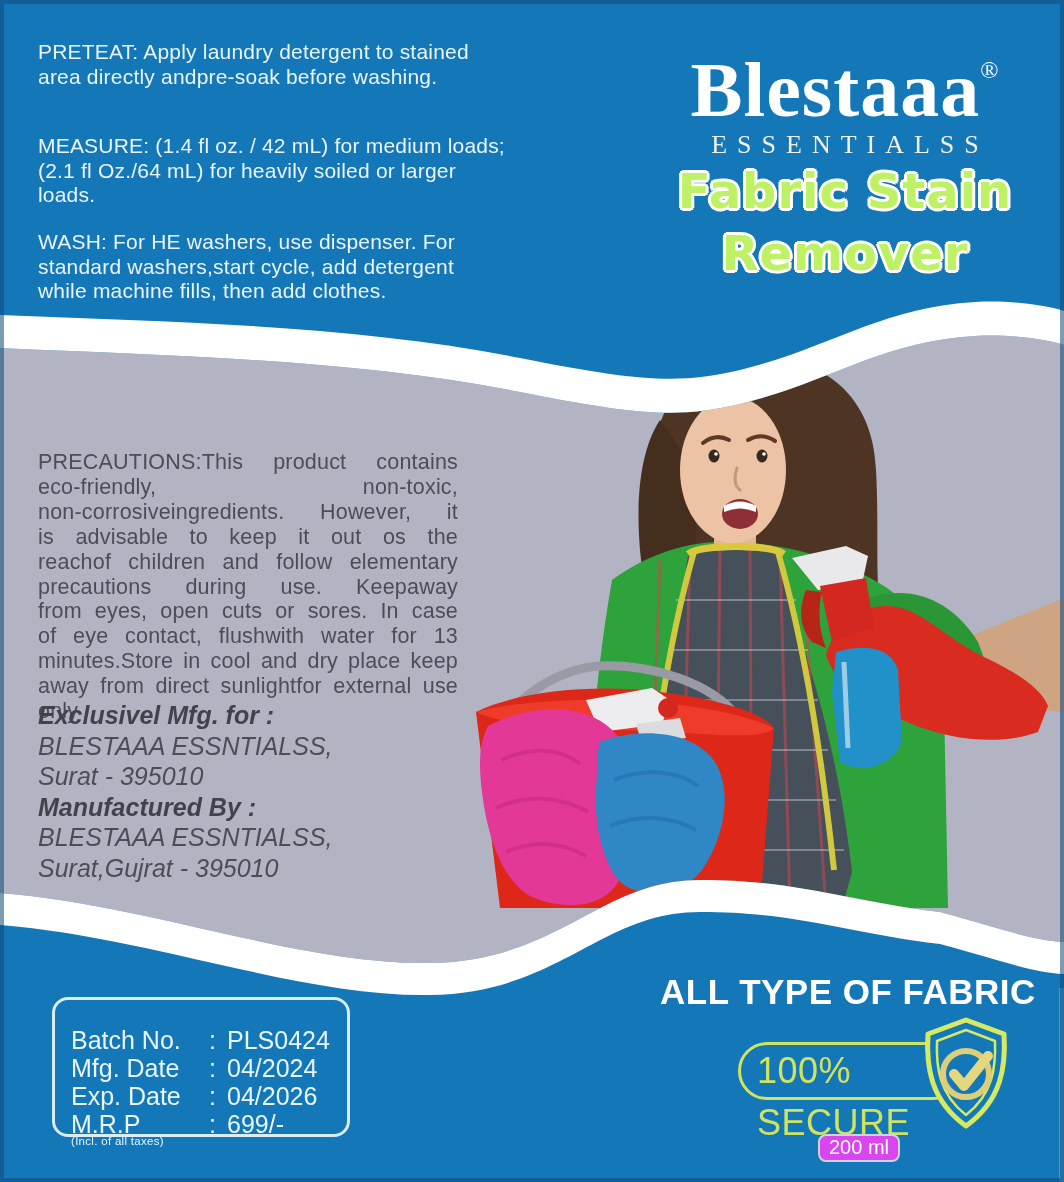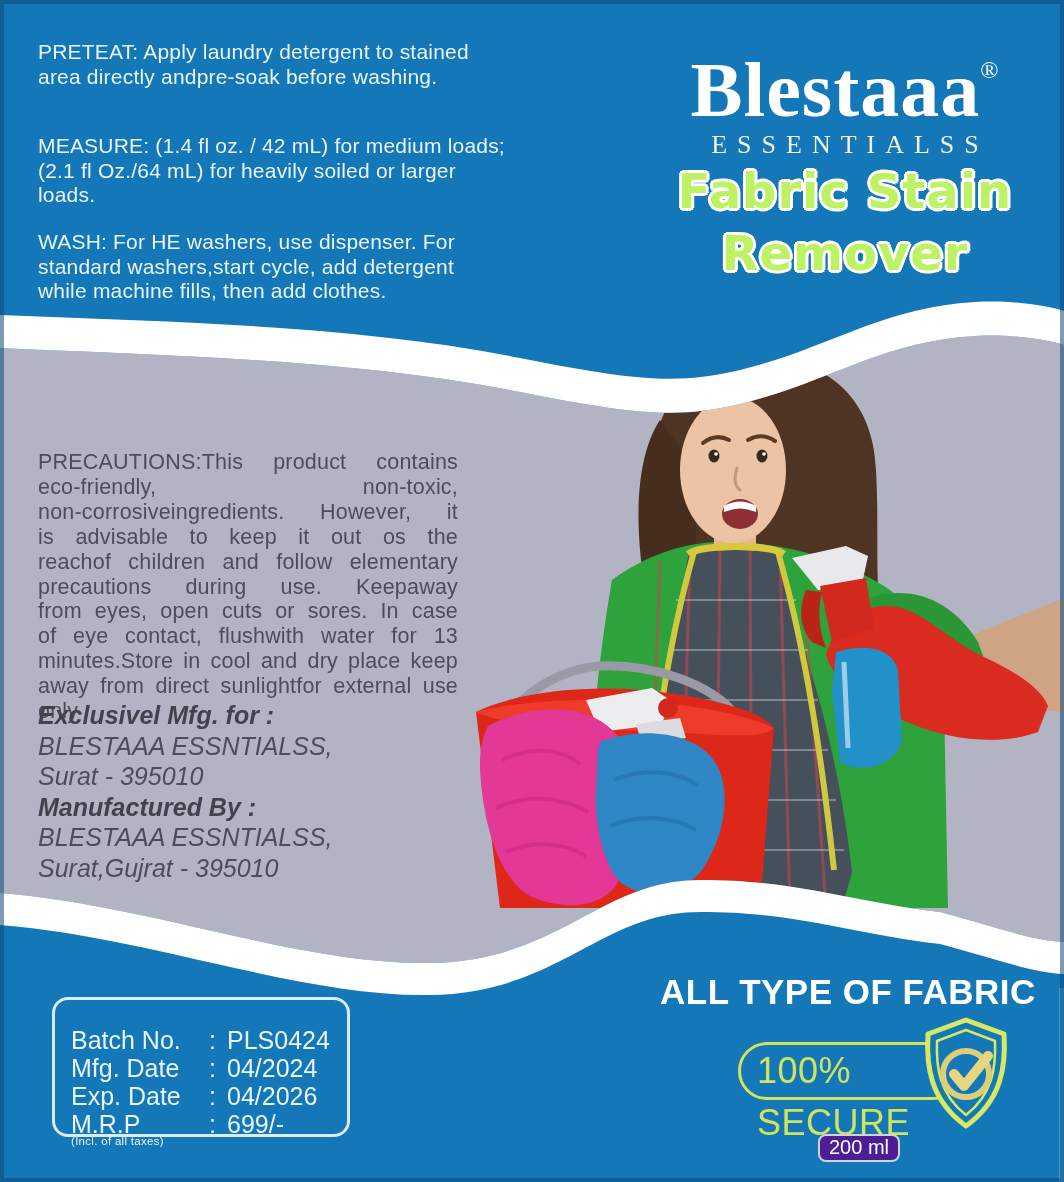--- a/index.html
+++ b/index.html
@@ -60,21 +60,21 @@
     font-size:35px;letter-spacing:0.5px;font-weight:700;
   }
   .secure-pill{
     left:738px;top:1042px;width:224px;height:58px;border:3px solid #cfe35f;
     border-radius:34px;box-sizing:border-box;color:#cfe35f;font-size:36px;
     line-height:52px;padding-left:16px;letter-spacing:0.5px;
     font-family:"Liberation Sans",sans-serif;
   }
   .shield{left:916px;top:1014px;}
   .volume-badge{
-    left:818px;top:1134px;width:82px;height:28px;background:#4c1d95;
+    left:818px;top:1134px;width:82px;height:28px;background:#d946ef;
     border:2px solid #ccd6d9;border-radius:8px;box-sizing:border-box;
     color:#fff;font-size:20px;line-height:23px;text-align:center;
   }
   
   .frame{
     left:0;top:0;width:1064px;height:1182px;box-sizing:border-box;
     border:4px solid rgba(12,75,120,0.55);pointer-events:none;
   }
   .edge-strip{right:0;top:988px;width:5px;height:194px;background:rgba(130,195,230,0.45);}
 </style>

